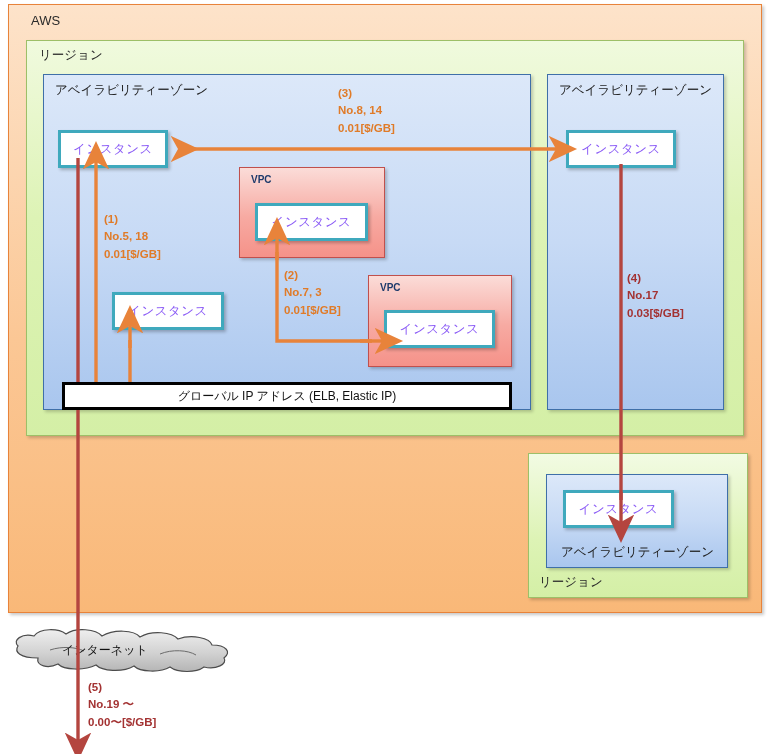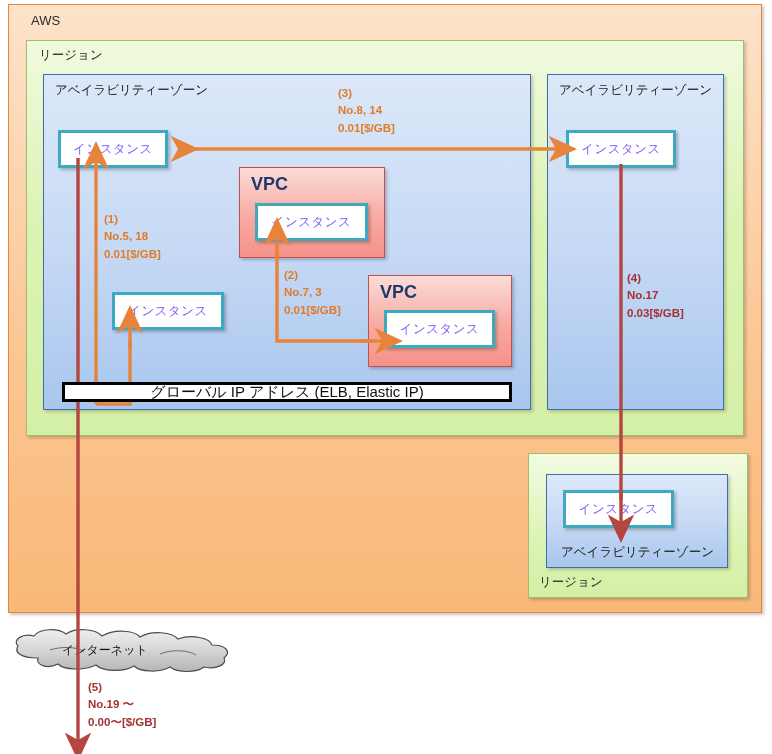--- a/index.html
+++ b/index.html
@@ -43,26 +43,26 @@
   .i4{left:255px;top:203px;width:113px;height:38px;}
   .i5{left:384px;top:310px;width:111px;height:38px;}
   .i6{left:563px;top:490px;width:111px;height:38px;}
 
   
   .vpc{border:1px solid #c0504d;
        background:linear-gradient(180deg,#fbdcd8 0%,#f7aaa2 55%,#f59289 100%);
        box-shadow:2px 2px 3px rgba(0,0,0,.22);}
   .vpc1{left:239px;top:167px;width:146px;height:91px;}
   .vpc2{left:368px;top:275px;width:144px;height:92px;}
-  .vpc-label{position:absolute;left:11px;top:6px;font-size:18px;color:#1d3a6b;font-weight:600;}
-
-  
-  .gip{left:62px;top:382px;width:450px;height:20px;border:3px solid #000;
+  .vpc-label{position:absolute;left:11px;top:6px;font-size:10px;color:#1d3a6b;font-weight:600;}
+
+  
+  .gip{left:62px;top:382px;width:450px;height:28px;border:3px solid #000;
        background:#fff;display:flex;align-items:center;justify-content:center;
-       font-size:15px;color:#111;z-index:30;}
+       font-size:12px;color:#111;z-index:30;}
 
   
   .region2{left:528px;top:453px;width:220px;height:145px;
        border:1px solid #9dbf68;
        background:linear-gradient(180deg,#f2fbe3 0%,#ddf3b5 60%,#d4efa6 100%);
        box-shadow:2px 2px 3px rgba(0,0,0,.2);}
   .region2-label{position:absolute;left:10px;bottom:6px;font-size:12.5px;color:#2a2a2a;}
   .az3{left:546px;top:474px;width:182px;height:94px;}
   .az3-label{position:absolute;left:14px;bottom:6px;font-size:12.5px;color:#1d1d1d;white-space:nowrap;}
 

